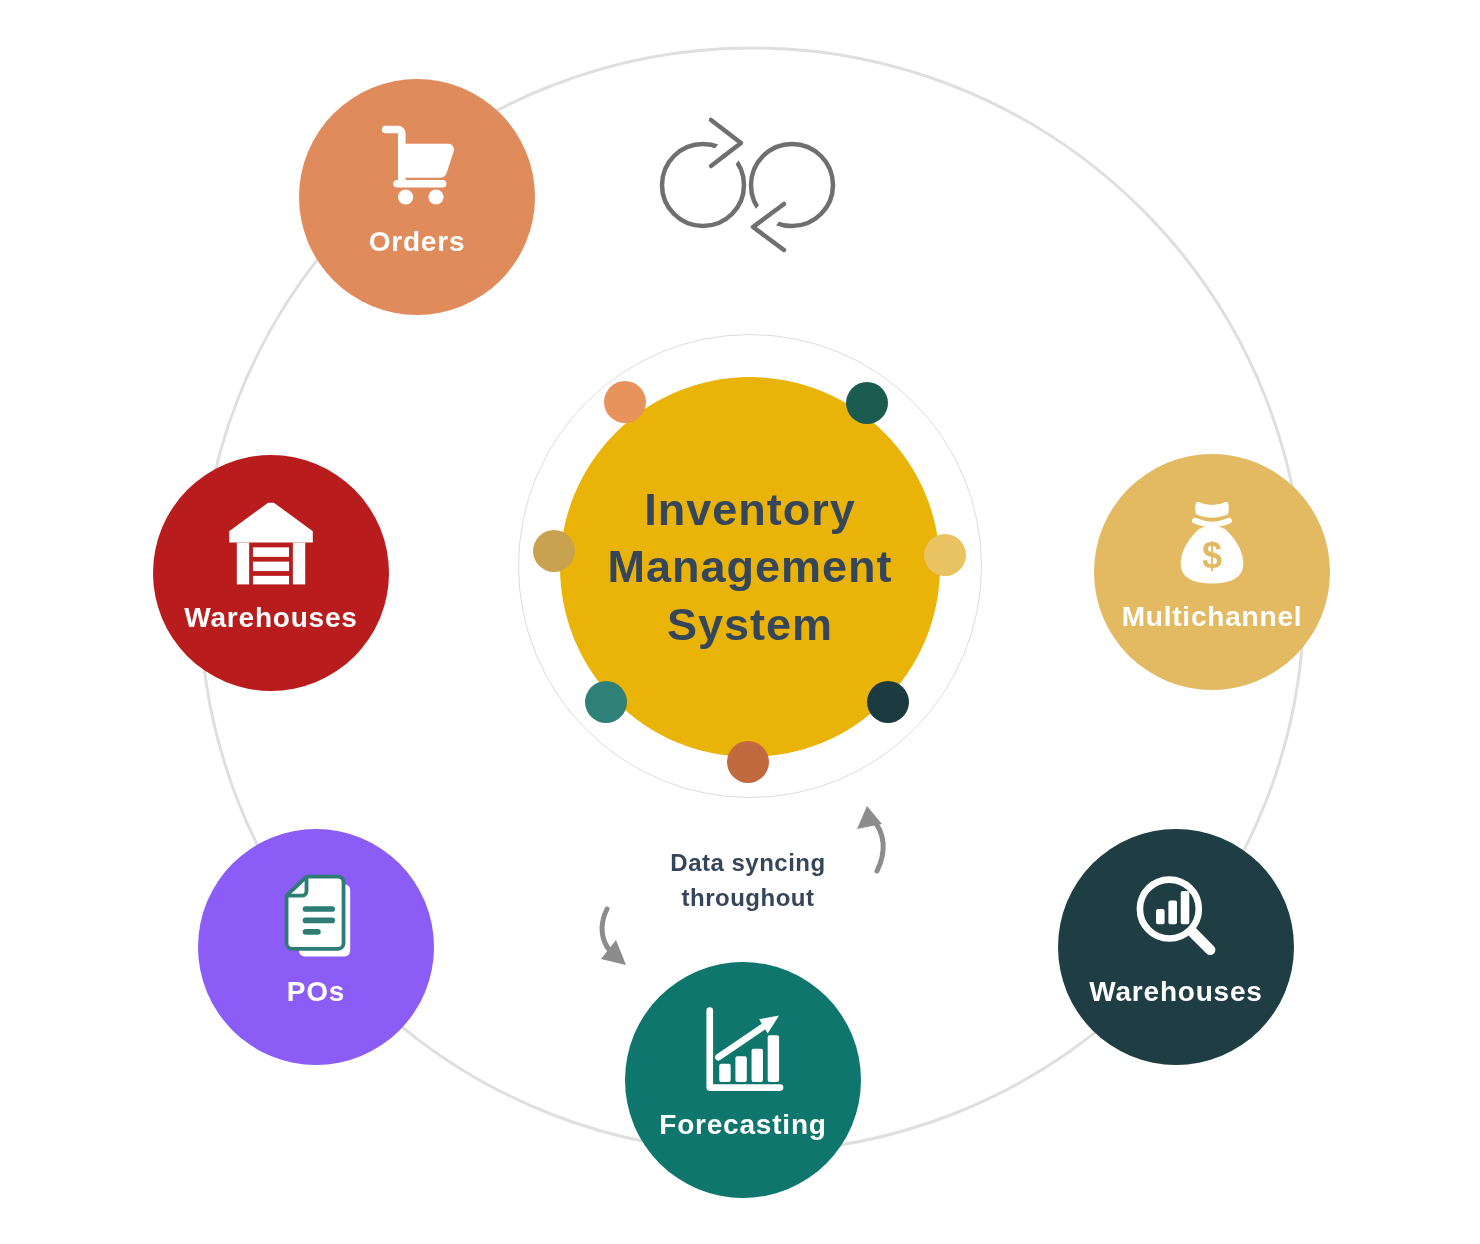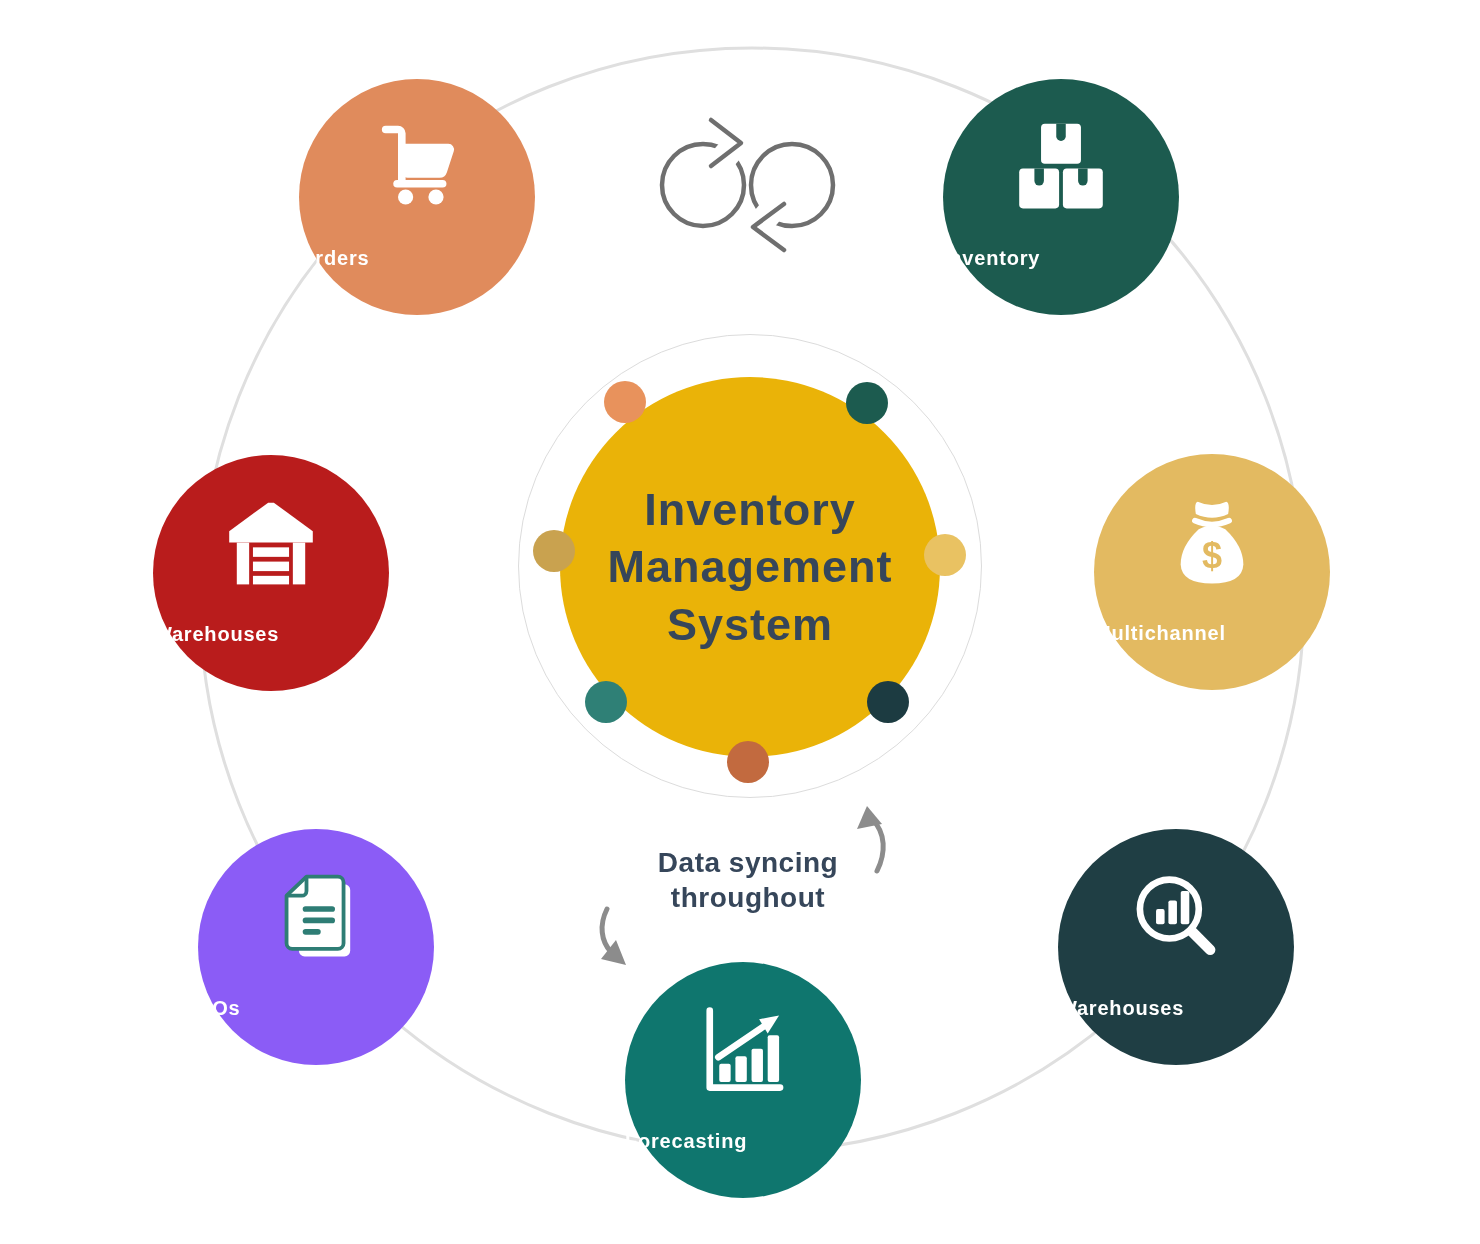--- a/index.html
+++ b/index.html
@@ -25,31 +25,31 @@
   .dot {
     position:absolute; width:42px; height:42px; border-radius:50%;
   }
 
   
   .node {
     position:absolute; width:236px; height:236px; border-radius:50%;
   }
   .node svg.icon { position:absolute; left:68px; top:42px; width:100px; height:95px; }
   .node .node-label {
-    position:absolute; left:0; top:164px; width:100%; 
-    color:#ffffff; font-size:20px; font-weight:700; letter-spacing:0.8px; line-height:30px;
+    position:absolute; left:0; top:148px; width:100%; text-align:center;
+    color:#ffffff; font-size:28px; font-weight:700; letter-spacing:0.8px; line-height:30px;
   }
   .accent { fill:var(--accent); stroke:none; }
   .accent-stroke { stroke:var(--accent); }
   .bag-symbol { font-family:"Liberation Sans", sans-serif; font-weight:bold; font-size:38px; }
 
   
   .annotation {
     position:absolute; left:608px; top:845px; width:280px; text-align:center;
-    font-size:28px; font-weight:700; line-height:35px; letter-spacing:0.5px;
+    font-size:24px; font-weight:700; line-height:35px; letter-spacing:0.5px;
   }
 </style>
 </head>
 <body>
 
 <div class="canvas">
 
   <svg class="decor-layer" viewBox="0 0 1480 1244">
     <circle cx="752" cy="600" r="552" fill="none" stroke-width="3" style="stroke: rgb(223, 223, 223);"></circle>
 
@@ -87,31 +87,20 @@
     <svg class="icon" viewBox="0 0 100 100">
       <path d="M17,9 h13 a4,4 0 0 1 4,4 v49" fill="none" stroke="#ffffff" stroke-width="8" stroke-linecap="round" stroke-linejoin="round"></path>
       <path d="M36,24 h47 a6,6 0 0 1 5.7,7.9 l-7.3,22.4 a8,8 0 0 1 -7.6,5.5 h-33.8 a4,4 0 0 1 -4,-4 z" fill="#ffffff"></path>
       <rect x="25" y="62" width="56" height="8" rx="4" fill="#ffffff"></rect>
       <circle cx="38" cy="80" r="8" fill="#ffffff"></circle>
       <circle cx="70" cy="80" r="8" fill="#ffffff"></circle>
     </svg>
     <div class="node-label">Orders</div>
   </div>
 
-  <div class="node" style="left: 943px; top: 79px; background: rgb(28, 91, 79); --accent: #1c5b4f;">
-    <svg class="icon" viewBox="0 0 100 100">
-      <rect x="29" y="3" width="42" height="42" rx="4" fill="#ffffff"></rect>
-      <rect x="6" y="50" width="42" height="42" rx="4" fill="#ffffff"></rect>
-      <rect x="52" y="50" width="42" height="42" rx="4" fill="#ffffff"></rect>
-      <path class="accent" d="M45,3 h10 v13 a5,5 0 0 1 -10,0 z"></path>
-      <path class="accent" d="M22,50 h10 v13 a5,5 0 0 1 -10,0 z"></path>
-      <path class="accent" d="M68,50 h10 v13 a5,5 0 0 1 -10,0 z"></path>
-    </svg>
-    <div class="node-label">Inventory</div>
-  </div>
 
   <div class="node" style="left: 153px; top: 455px; background: #b91c1c; --accent: #bd9149;">
     <svg class="icon" viewBox="0 0 100 100">
       <path d="M47,6 h6 L94,36 v12 h-88 v-12 z" fill="#ffffff"></path>
       <rect x="14" y="48" width="13" height="44" fill="#ffffff"></rect>
       <rect x="73" y="48" width="13" height="44" fill="#ffffff"></rect>
       <rect x="31" y="53" width="38" height="10" fill="#ffffff"></rect>
       <rect x="31" y="68" width="38" height="10" fill="#ffffff"></rect>
       <rect x="31" y="83" width="38" height="9" fill="#ffffff"></rect>
     </svg>

